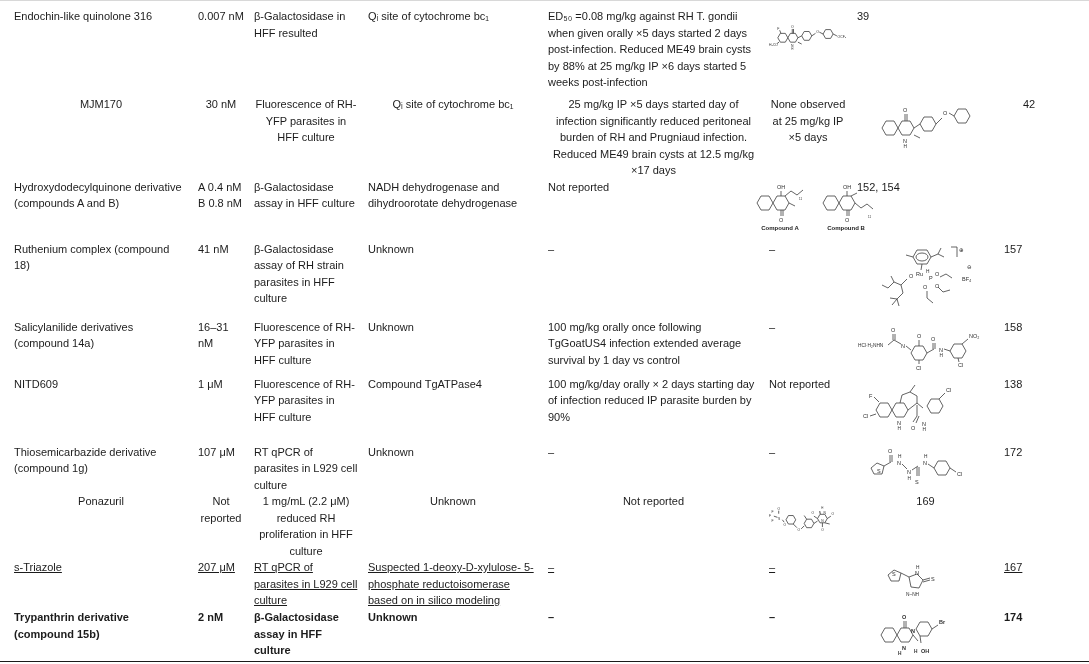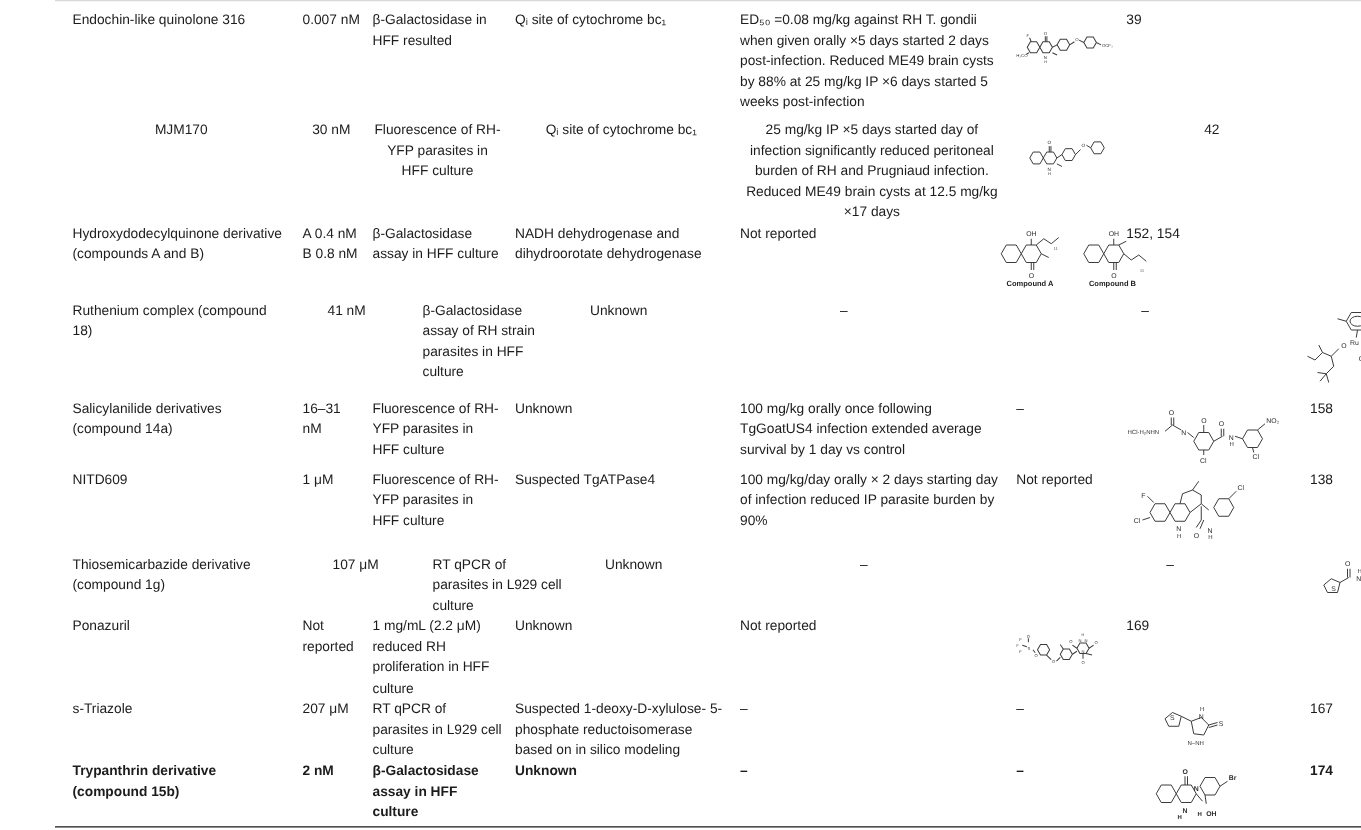--- a/index.html
+++ b/index.html
@@ -6,37 +6,36 @@
   body{
     width:1089px;height:664px;overflow:hidden;
     font-family:"Liberation Sans","DejaVu Sans",sans-serif;
     color:#1c1c1c;-webkit-font-smoothing:antialiased;
   }
   .table{
     border-top:1px solid #d8d8d8;
     border-bottom:1.5px solid #1a1a1a;
     padding:7px 17px 2px 14px;
     box-sizing:border-box;
-    margin-left:44px;
   }
   .trow{
     display:grid;
     grid-template-columns:184px 56px 114px 180px 221px 88px 147px 60px;
     align-items:start;
     font-size:11px;line-height:1.5;
   }
   .trow:nth-child(1){min-height:88px;}
   .trow:nth-child(2){min-height:67px;text-align:center;}
   .trow:nth-child(3){min-height:62px;}
-  .trow:nth-child(4){min-height:78px;gap:20px;}
+  .trow:nth-child(4){min-height:78px;}
   .trow:nth-child(5){min-height:57px;}
   .trow:nth-child(6){min-height:68px;}
-  .trow:nth-child(7){min-height:48px;gap:24px;}
-  .trow:nth-child(8){min-height:55px;}
-  .trow:nth-child(9){min-height:50px;}
+  .trow:nth-child(7){min-height:48px;}
+  .trow:nth-child(8){min-height:55px;text-align:center;}
+  .trow:nth-child(9){min-height:50px;text-decoration:underline;}
   .trow:nth-child(10){min-height:44px;font-weight:bold;}
   .cell{padding-right:10px;box-sizing:border-box;}
   .struct{display:flex;gap:4px;align-items:flex-start;justify-content:center;padding-top:2px;}
   .figblock{display:flex;flex-direction:column;align-items:center;}
   .figcap{font-size:6px;font-weight:bold;color:#222;margin-top:1px;white-space:nowrap;}
   svg{display:block;}
   svg *{vector-effect:non-scaling-stroke;}
   .sk{stroke:#3c3c3c;stroke-width:0.8;fill:none;}
   .at{font-size:5.5px;fill:#2e2e2e;font-family:"Liberation Sans",sans-serif;}
   .at2{font-size:4.8px;fill:#2e2e2e;font-family:"Liberation Sans",sans-serif;}
@@ -83,20 +82,21 @@
     </div>
     <div class="cell">39</div>
   </div>
 
   <div class="trow">
     <div class="cell">MJM170</div>
     <div class="cell">30 nM</div>
     <div class="cell">Fluorescence of RH-YFP parasites in HFF culture</div>
     <div class="cell">Qᵢ site of cytochrome bc₁</div>
     <div class="cell">25 mg/kg IP ×5 days started day of infection significantly reduced peritoneal burden of RH and Prugniaud infection. Reduced ME49 brain cysts at 12.5 mg/kg ×17 days</div>
+    <div class="cell">None observed at 25 mg/kg IP ×5 days</div>
     <div class="struct">
       <svg width="130" height="50" viewBox="0 0 130 50">
         <polygon class="sk" points="16,30 20,23 28,23 32,30 28,37 20,37"></polygon>
         <polygon class="sk" points="32,30 36,23 44,23 48,30 44,37 36,37"></polygon>
         <line class="sk" x1="39" y1="23" x2="39" y2="16"></line>
           <line class="sk" x1="41" y1="23" x2="41" y2="16"></line>
         <text class="at" x="37" y="14">O</text>
         <text class="at" x="37" y="45">N</text>
           <text class="at2" x="37.5" y="50">H</text>
         <line class="sk" x1="48" y1="37" x2="54" y2="40"></line>
@@ -229,21 +229,21 @@
           <line class="sk" x1="100" y1="37" x2="101" y2="41"></line>
       </svg>
     </div>
     <div class="cell">158</div>
   </div>
 
   <div class="trow">
     <div class="cell">NITD609</div>
     <div class="cell">1 μM</div>
     <div class="cell">Fluorescence of RH-YFP parasites in HFF culture</div>
-    <div class="cell">Suspected TgATPase4</div>
+    <div class="cell">Compound TgATPase4</div>
     <div class="cell">100 mg/kg/day orally × 2 days starting day of infection reduced IP parasite burden by 90%</div>
     <div class="cell">Not reported</div>
     <div class="struct">
       <svg width="140" height="58" viewBox="0 0 140 58">
         <text class="at" x="8" y="20">F</text>
           <line class="sk" x1="13" y1="19" x2="18" y2="24"></line>
         <text class="at" x="2" y="40">Cl</text>
           <line class="sk" x1="9" y1="38" x2="15" y2="36"></line>
         <polygon class="sk" points="15,32 19,25 27,25 31,32 27,39 19,39"></polygon>
         <polygon class="sk" points="31,32 35,25 43,25 47,32 43,39 35,39"></polygon>

